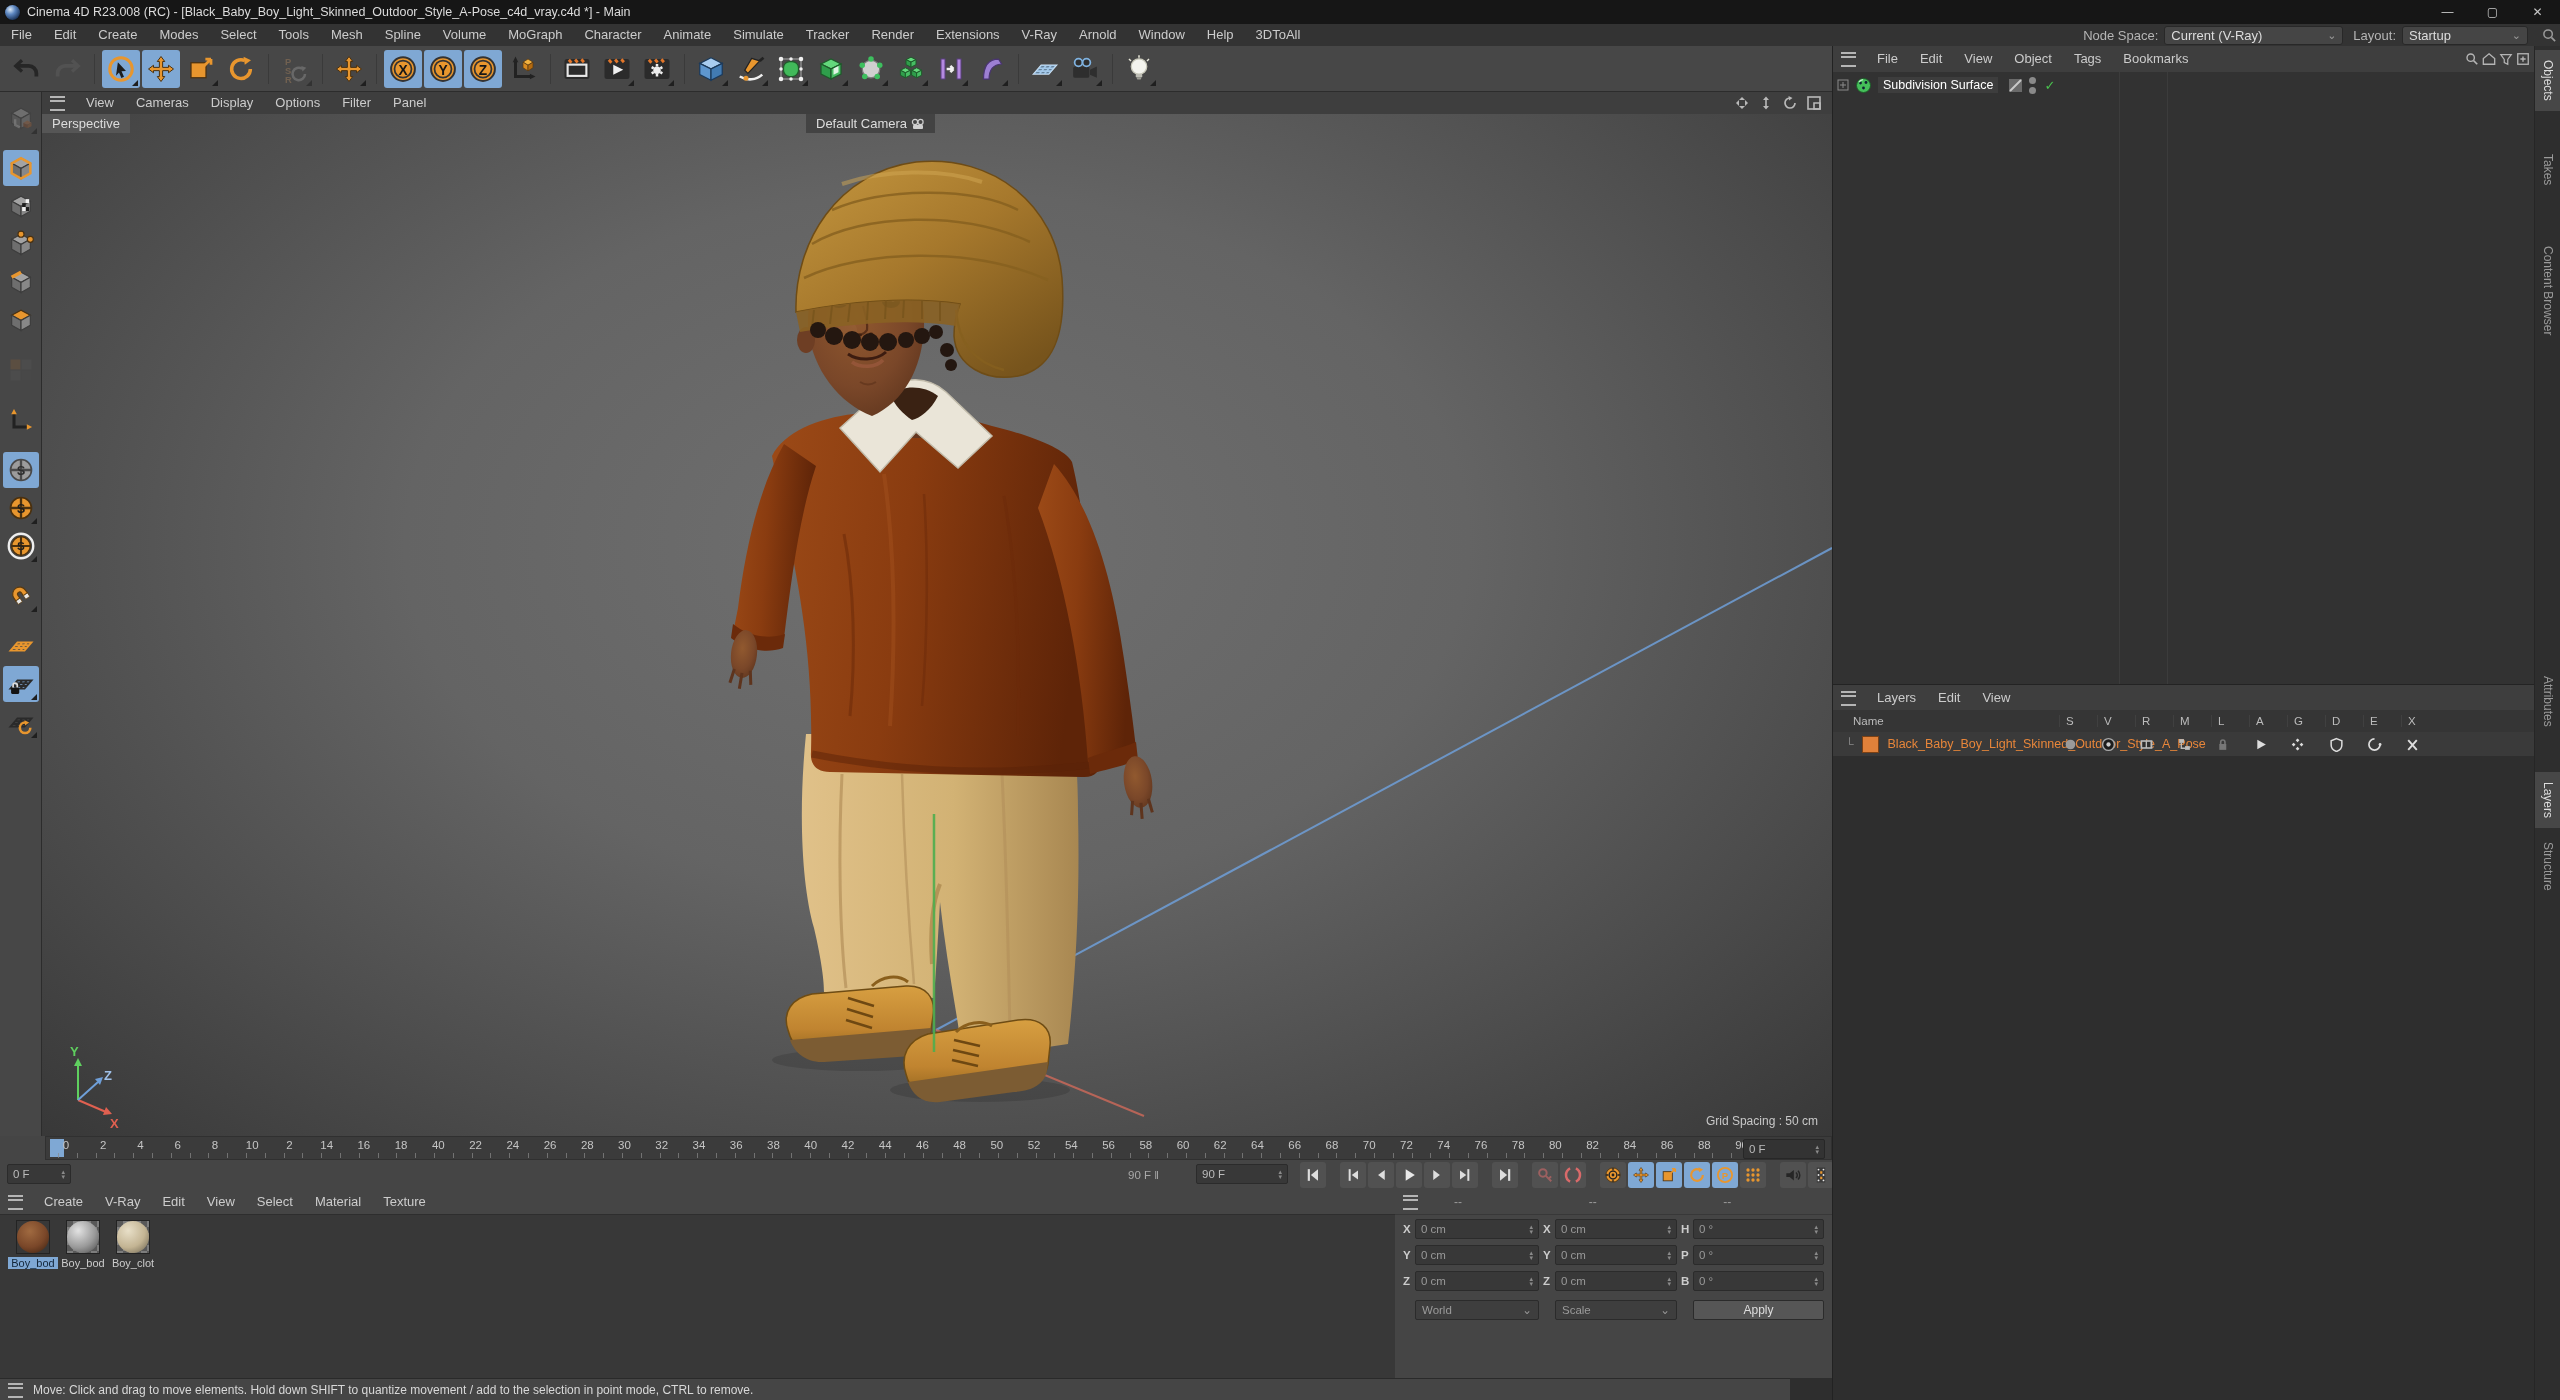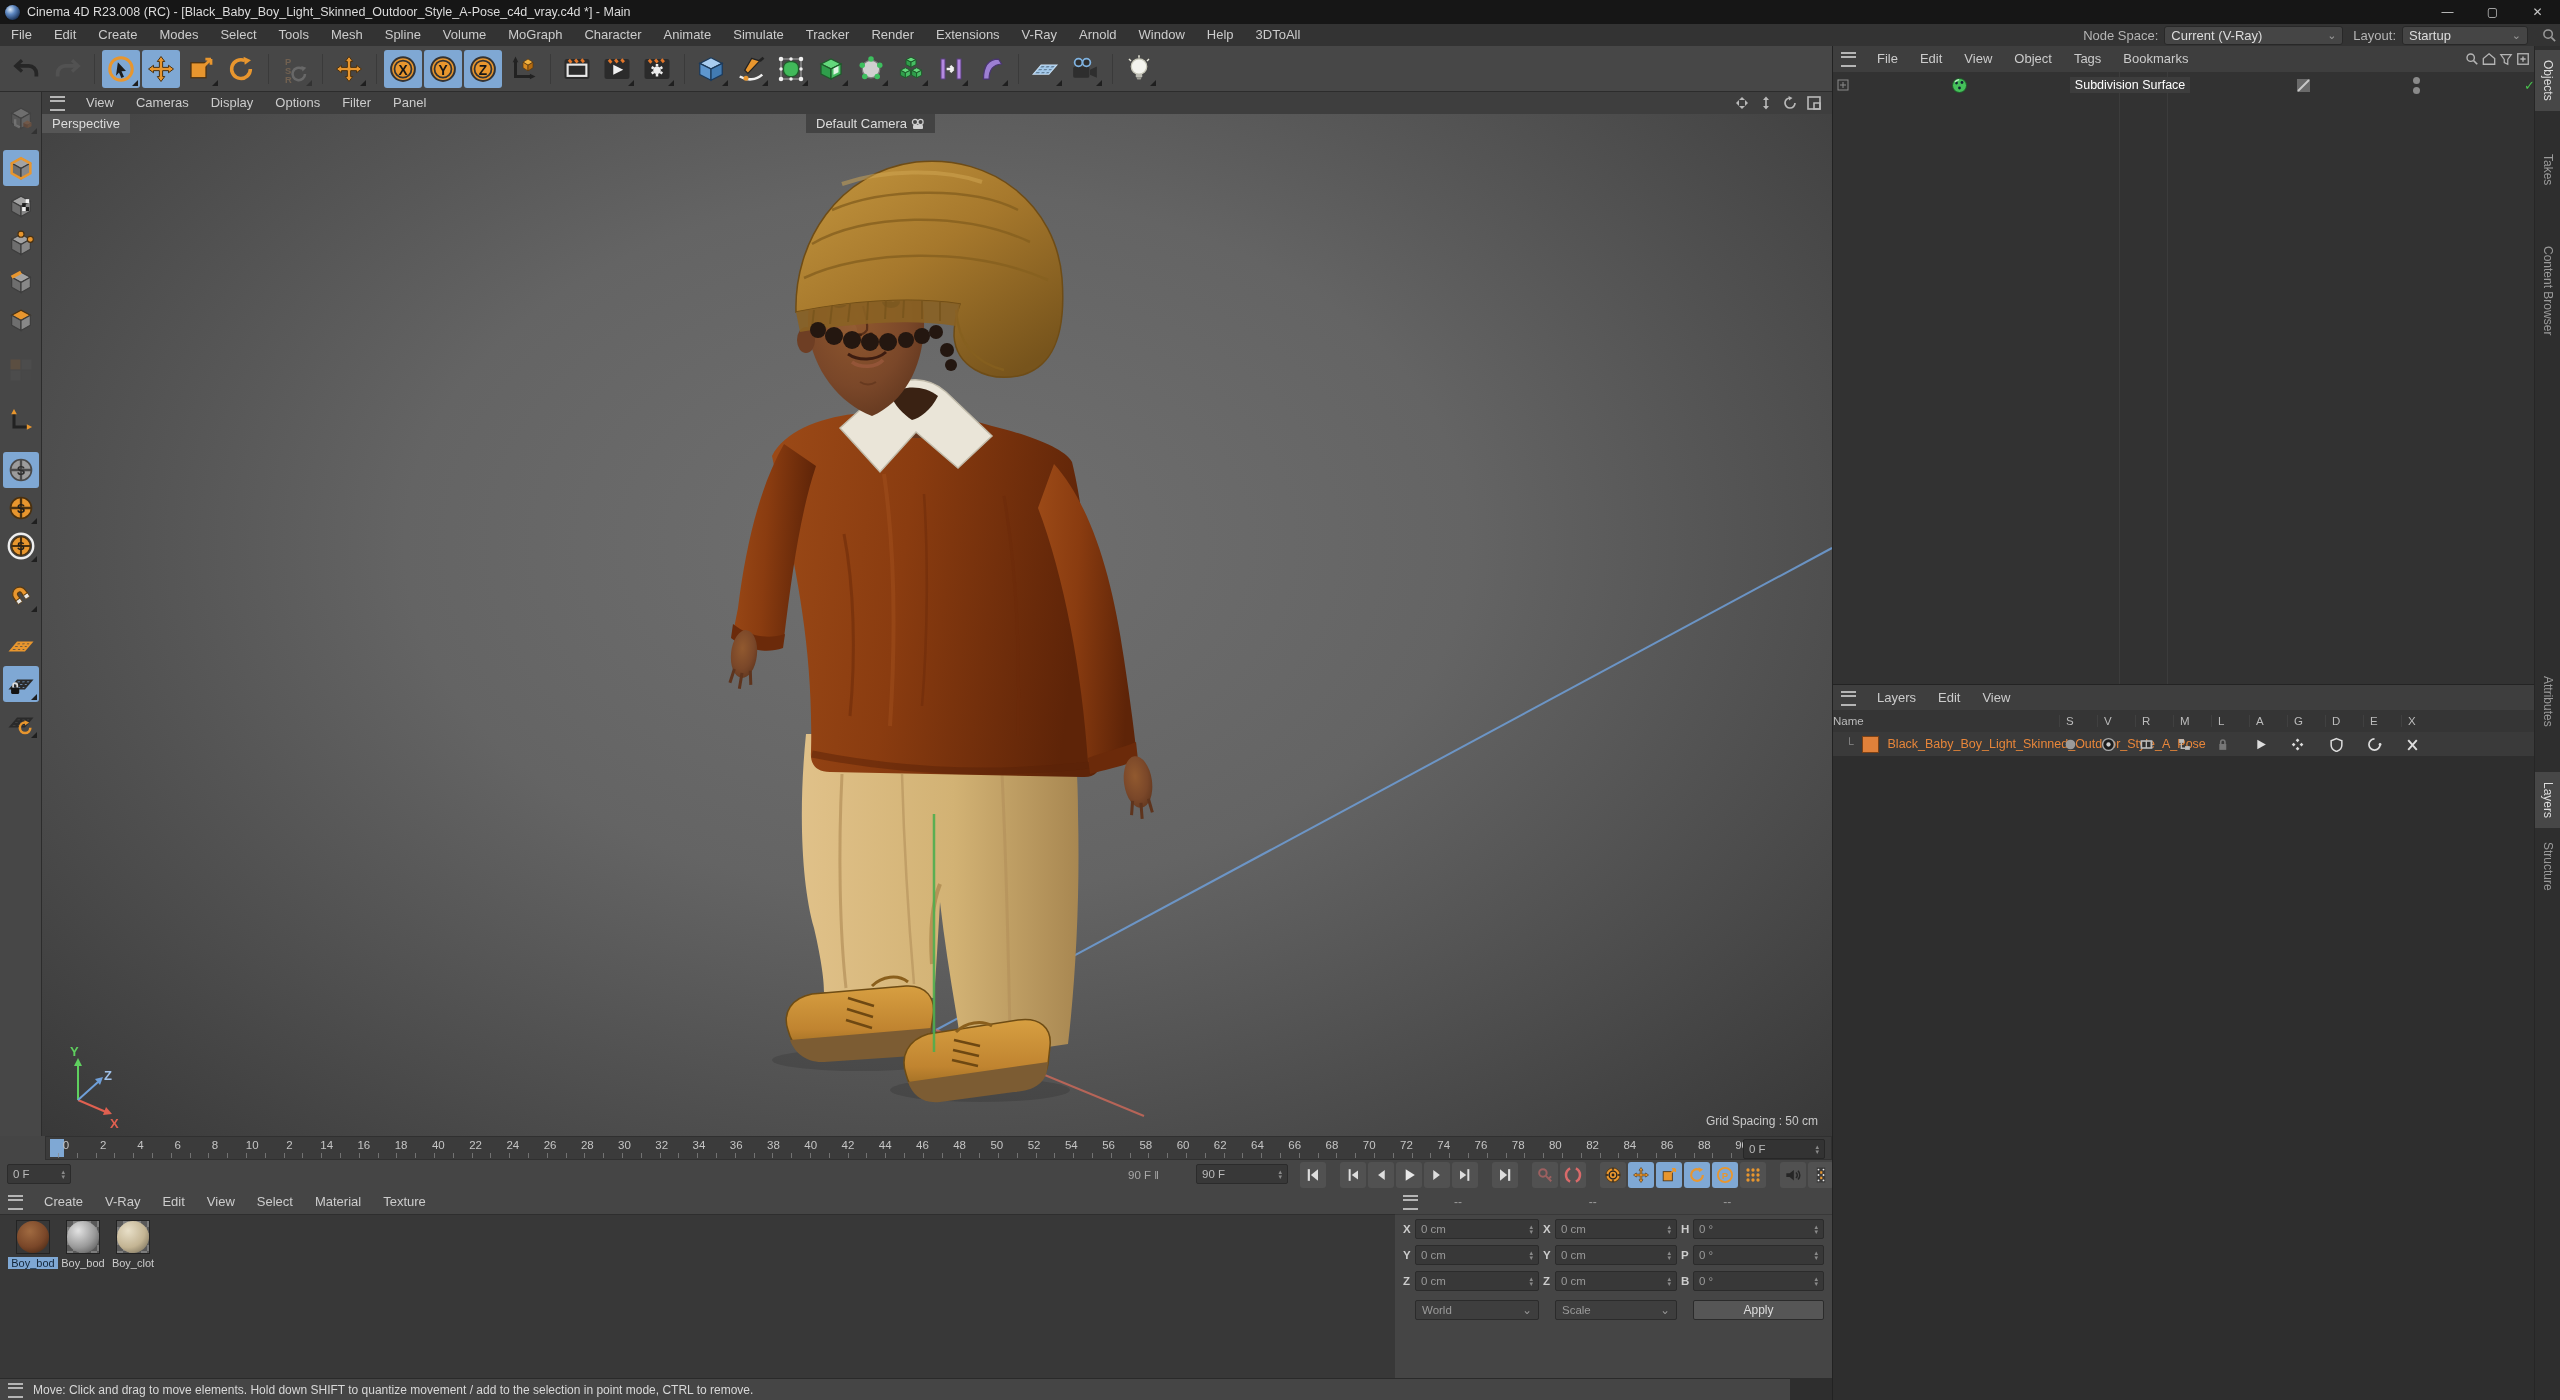--- a/index.html
+++ b/index.html
@@ -119,28 +119,28 @@
   .statusbar{left:0;top:1378px;width:1790px;height:22px;background:#454545;border-top:1px solid #2a2a2a;
      display:flex;align-items:center;color:#d8d8d8;font-size:12px;}
   
   .right-panel{left:1832px;top:46px;width:702px;height:1354px;background:#2e2e2e;border-left:1px solid #222;}
   .om-head{position:absolute;left:0;top:0;right:0;height:26px;background:#3e3e3e;display:flex;align-items:center;
      border-bottom:1px solid #2b2b2b;}
   .om-icons{margin-left:auto;display:flex;padding-right:4px;}
   .om-icons span{width:17px;height:17px;display:flex;align-items:center;justify-content:center;}
   .om-icons svg{width:14px;height:14px;}
   .om-tree{position:absolute;left:0;top:26px;right:0;height:612px;background:#323232;}
-  .om-row{position:absolute;left:0;top:2px;right:0;height:22px;display:flex;align-items:center;justify-content:space-between;}
+  .om-row{position:absolute;left:0;top:2px;right:0;height:22px;display:flex;align-items:center;}
   .om-label{color:#ffffff;font-size:12.5px;margin-left:6px;background:#3d3d3d;padding:1px 5px;}
   .col-line{position:absolute;top:0;bottom:0;width:1px;background:#3c3c3c;}
   .ly-head{position:absolute;left:0;top:638px;right:0;height:26px;background:#3e3e3e;display:flex;align-items:center;
      border-top:1px solid #232323;border-bottom:1px solid #2b2b2b;}
   .ly-cols{position:absolute;left:0;top:664px;right:0;height:22px;background:#353535;display:flex;align-items:center;
      border-bottom:1px solid #2b2b2b;color:#bbbbbb;font-size:11.5px;}
-  .ly-name{padding-left:0;text-align:right;}
+  .ly-name{padding-left:20px;text-align:right;}
   .flag-letters{position:absolute;left:226px;display:flex;}
   .flag-letters span{width:38px;text-align:left;border-left:1px solid #404040;padding-left:6px;box-sizing:border-box;}
   .ly-row{position:absolute;left:0;top:686px;right:0;height:24px;background:#3a3a3a;display:flex;align-items:center;}
   .tree-elbow{color:#8a8a8a;font-size:12px;margin-left:12px;}
   .swatch{width:15px;height:15px;background:#e0813a;border:1px solid #7a4116;margin-left:8px;}
   .ly-label{color:var(--selection_text_orange);font-size:12.5px;margin-left:9px;white-space:nowrap;}
   .flag-icons{position:absolute;left:226px;display:flex;}
   .flag-icons span{width:38px;display:flex;justify-content:flex-start;padding-left:4px;box-sizing:border-box;}
   .flag-icons svg{width:15px;height:15px;}
   

